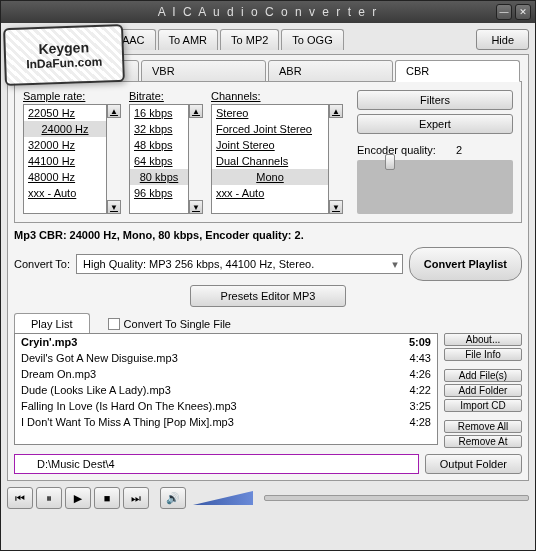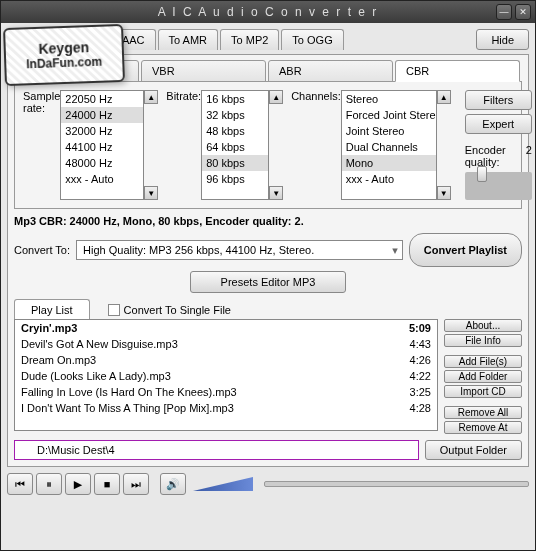--- a/index.html
+++ b/index.html
@@ -13,28 +13,28 @@
 .toprow { display: flex; gap: 6px; margin-bottom: 4px; }
 .formatTabs { display: flex; flex: 1; }
 .tab { padding: 4px 10px; border: 1px solid #999; background: linear-gradient(#f8f8f8,#e0e0e0); border-bottom: none; border-radius: 3px 3px 0 0; margin-right: 2px; cursor: pointer; position: relative; }
 .tab.active { background: #fff; z-index: 2; }
 .btn { padding: 3px 14px; border: 1px solid #888; background: linear-gradient(#f8f8f8,#d8d8d8); border-radius: 3px; cursor: pointer; }
 .tabpanel { border: 1px solid #999; background: #f4f4f4; padding: 6px; }
 .modeTabs { display: flex; margin-top: -1px; margin-bottom: 0; }
 .modeTab { flex: 1; padding: 4px 10px; border: 1px solid #999; background: linear-gradient(#f4f4f4,#e4e4e4); border-radius: 3px 3px 0 0; margin-right: 2px; cursor: pointer; text-align: left; }
 .modeTab.active { background: #fff; border-bottom: 1px solid #fff; z-index: 2; position: relative; }
 .modePanel { border: 1px solid #999; background: #f4f4f4; padding: 8px; margin-top: -1px; display: flex; gap: 8px; }
-.labeledList { display: flex; flex-direction: row; }
+.labeledList { display: flex; flex-direction: column; text-decoration: underline; }
 .labeledList .lbl { margin-bottom: 2px; }
 .listbox { border: 1px solid #888; background: #fff; height: 110px; overflow-y: auto; }
 .listbox.sr { width: 84px; }
-.listbox.br { width: 68px; }
-.listbox.ch { width: 96px; }
+.listbox.br { width: 60px; }
+.listbox.ch { width: 118px; }
 .li { padding: 2px 4px; cursor: pointer; white-space: nowrap; }
-.li.sel { background: #ddd; }
+.li.sel { background: #ddd; text-align: center; }
 .scrollbtns { width: 14px; display: flex; flex-direction: column; justify-content: space-between; }
 .sbtn { width: 14px; height: 14px; border: 1px solid #888; background: linear-gradient(#f0f0f0,#d0d0d0); font-size: 8px; display: flex; align-items: center; justify-content: center; cursor: pointer; }
 .rightcol { flex: 1; display: flex; flex-direction: column; gap: 4px; padding-left: 6px; }
 .encRow { display: flex; gap: 20px; margin-top: 6px; }
 .slider { flex: 1; height: 4px; background: #bbb; position: relative; border-radius: 2px; }
 .thumb { position: absolute; width: 10px; height: 16px; background: linear-gradient(#fff,#ccc); border: 1px solid #888; top: -6px; border-radius: 2px; }
 .summary { font-weight: bold; margin: 6px 0; }
 .convertRow { display: flex; align-items: center; gap: 6px; margin-bottom: 4px; }
 .dropdown { flex: 1; border: 1px solid #888; background: #fff; padding: 3px 18px 3px 6px; position: relative; cursor: pointer; }
 .dropdown::after { content: "▾"; position: absolute; right: 4px; top: 3px; color: #666; }

